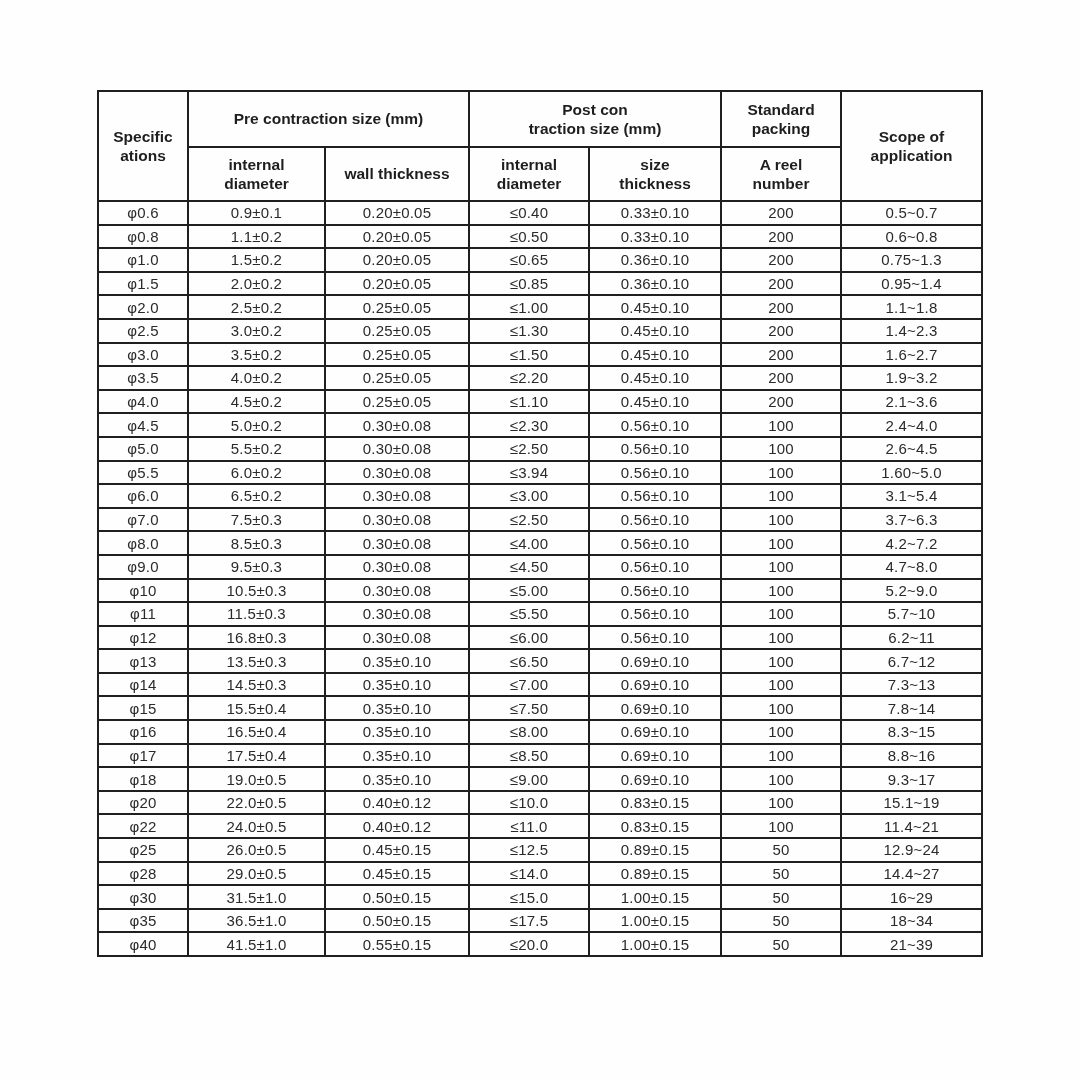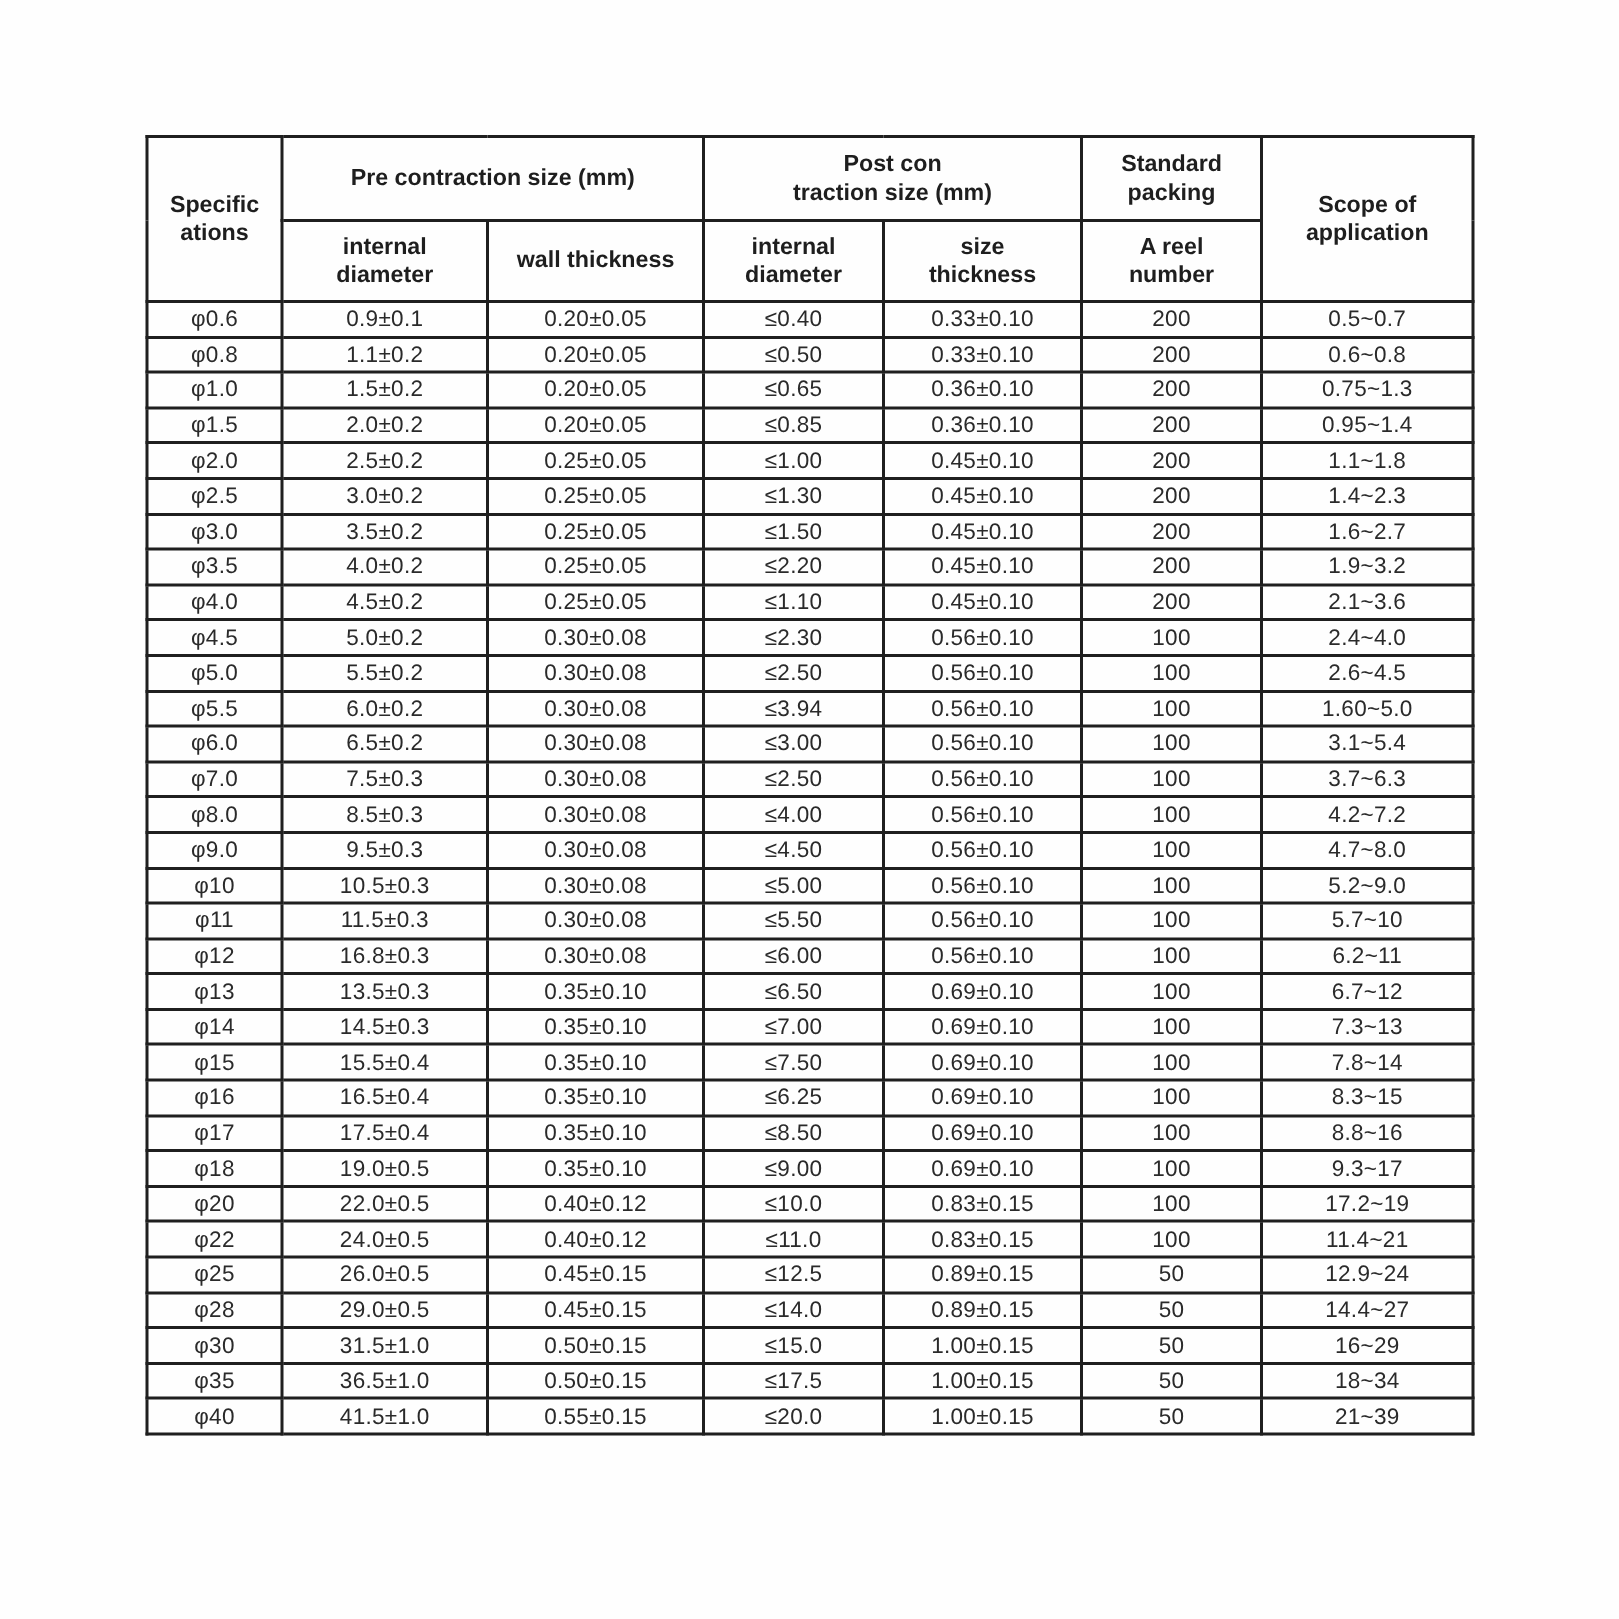--- a/index.html
+++ b/index.html
@@ -264,21 +264,21 @@
           <td>0.35±0.10</td>
           <td>≤7.50</td>
           <td>0.69±0.10</td>
           <td>100</td>
           <td>7.8~14</td>
         </tr>
         <tr>
           <td>φ16</td>
           <td>16.5±0.4</td>
           <td>0.35±0.10</td>
-          <td>≤6.25</td>
+          <td>≤8.00</td>
           <td>0.69±0.10</td>
           <td>100</td>
           <td>8.3~15</td>
         </tr>
         <tr>
           <td>φ17</td>
           <td>17.5±0.4</td>
           <td>0.35±0.10</td>
           <td>≤8.50</td>
           <td>0.69±0.10</td>
@@ -294,21 +294,21 @@
           <td>100</td>
           <td>9.3~17</td>
         </tr>
         <tr>
           <td>φ20</td>
           <td>22.0±0.5</td>
           <td>0.40±0.12</td>
           <td>≤10.0</td>
           <td>0.83±0.15</td>
           <td>100</td>
-          <td>17.2~19</td>
+          <td>15.1~19</td>
         </tr>
         <tr>
           <td>φ22</td>
           <td>24.0±0.5</td>
           <td>0.40±0.12</td>
           <td>≤11.0</td>
           <td>0.83±0.15</td>
           <td>100</td>
           <td>11.4~21</td>
         </tr>

